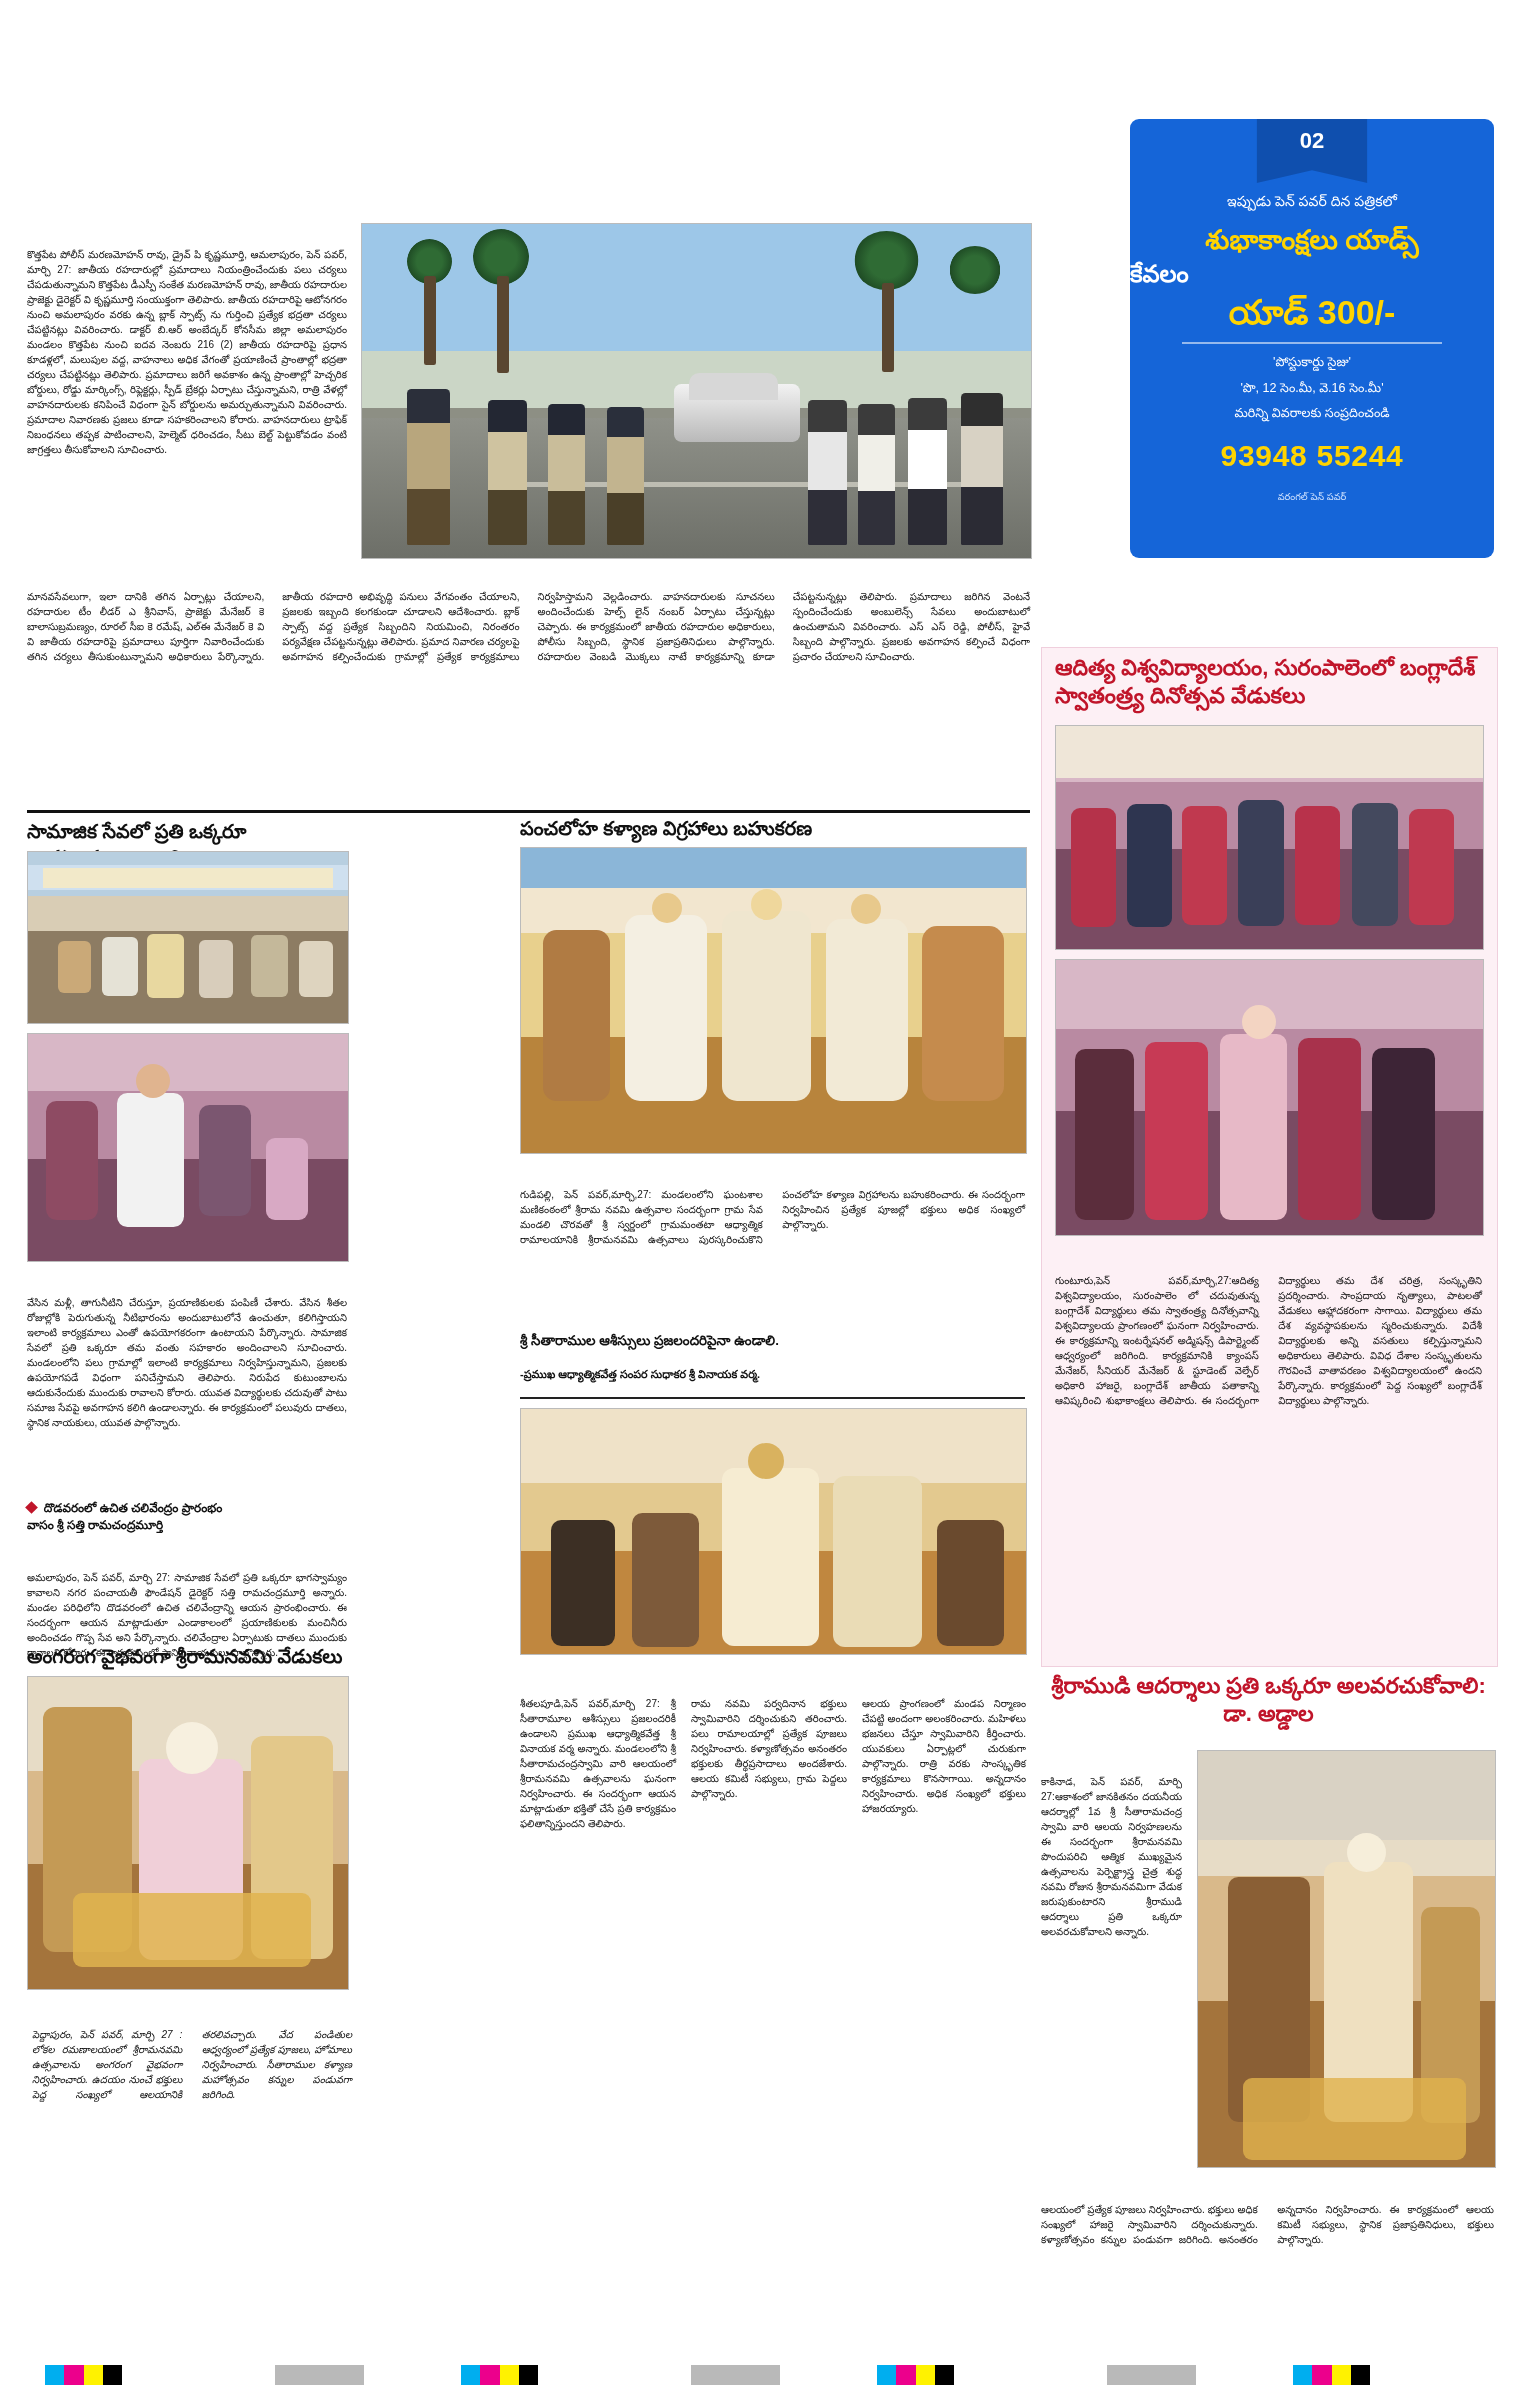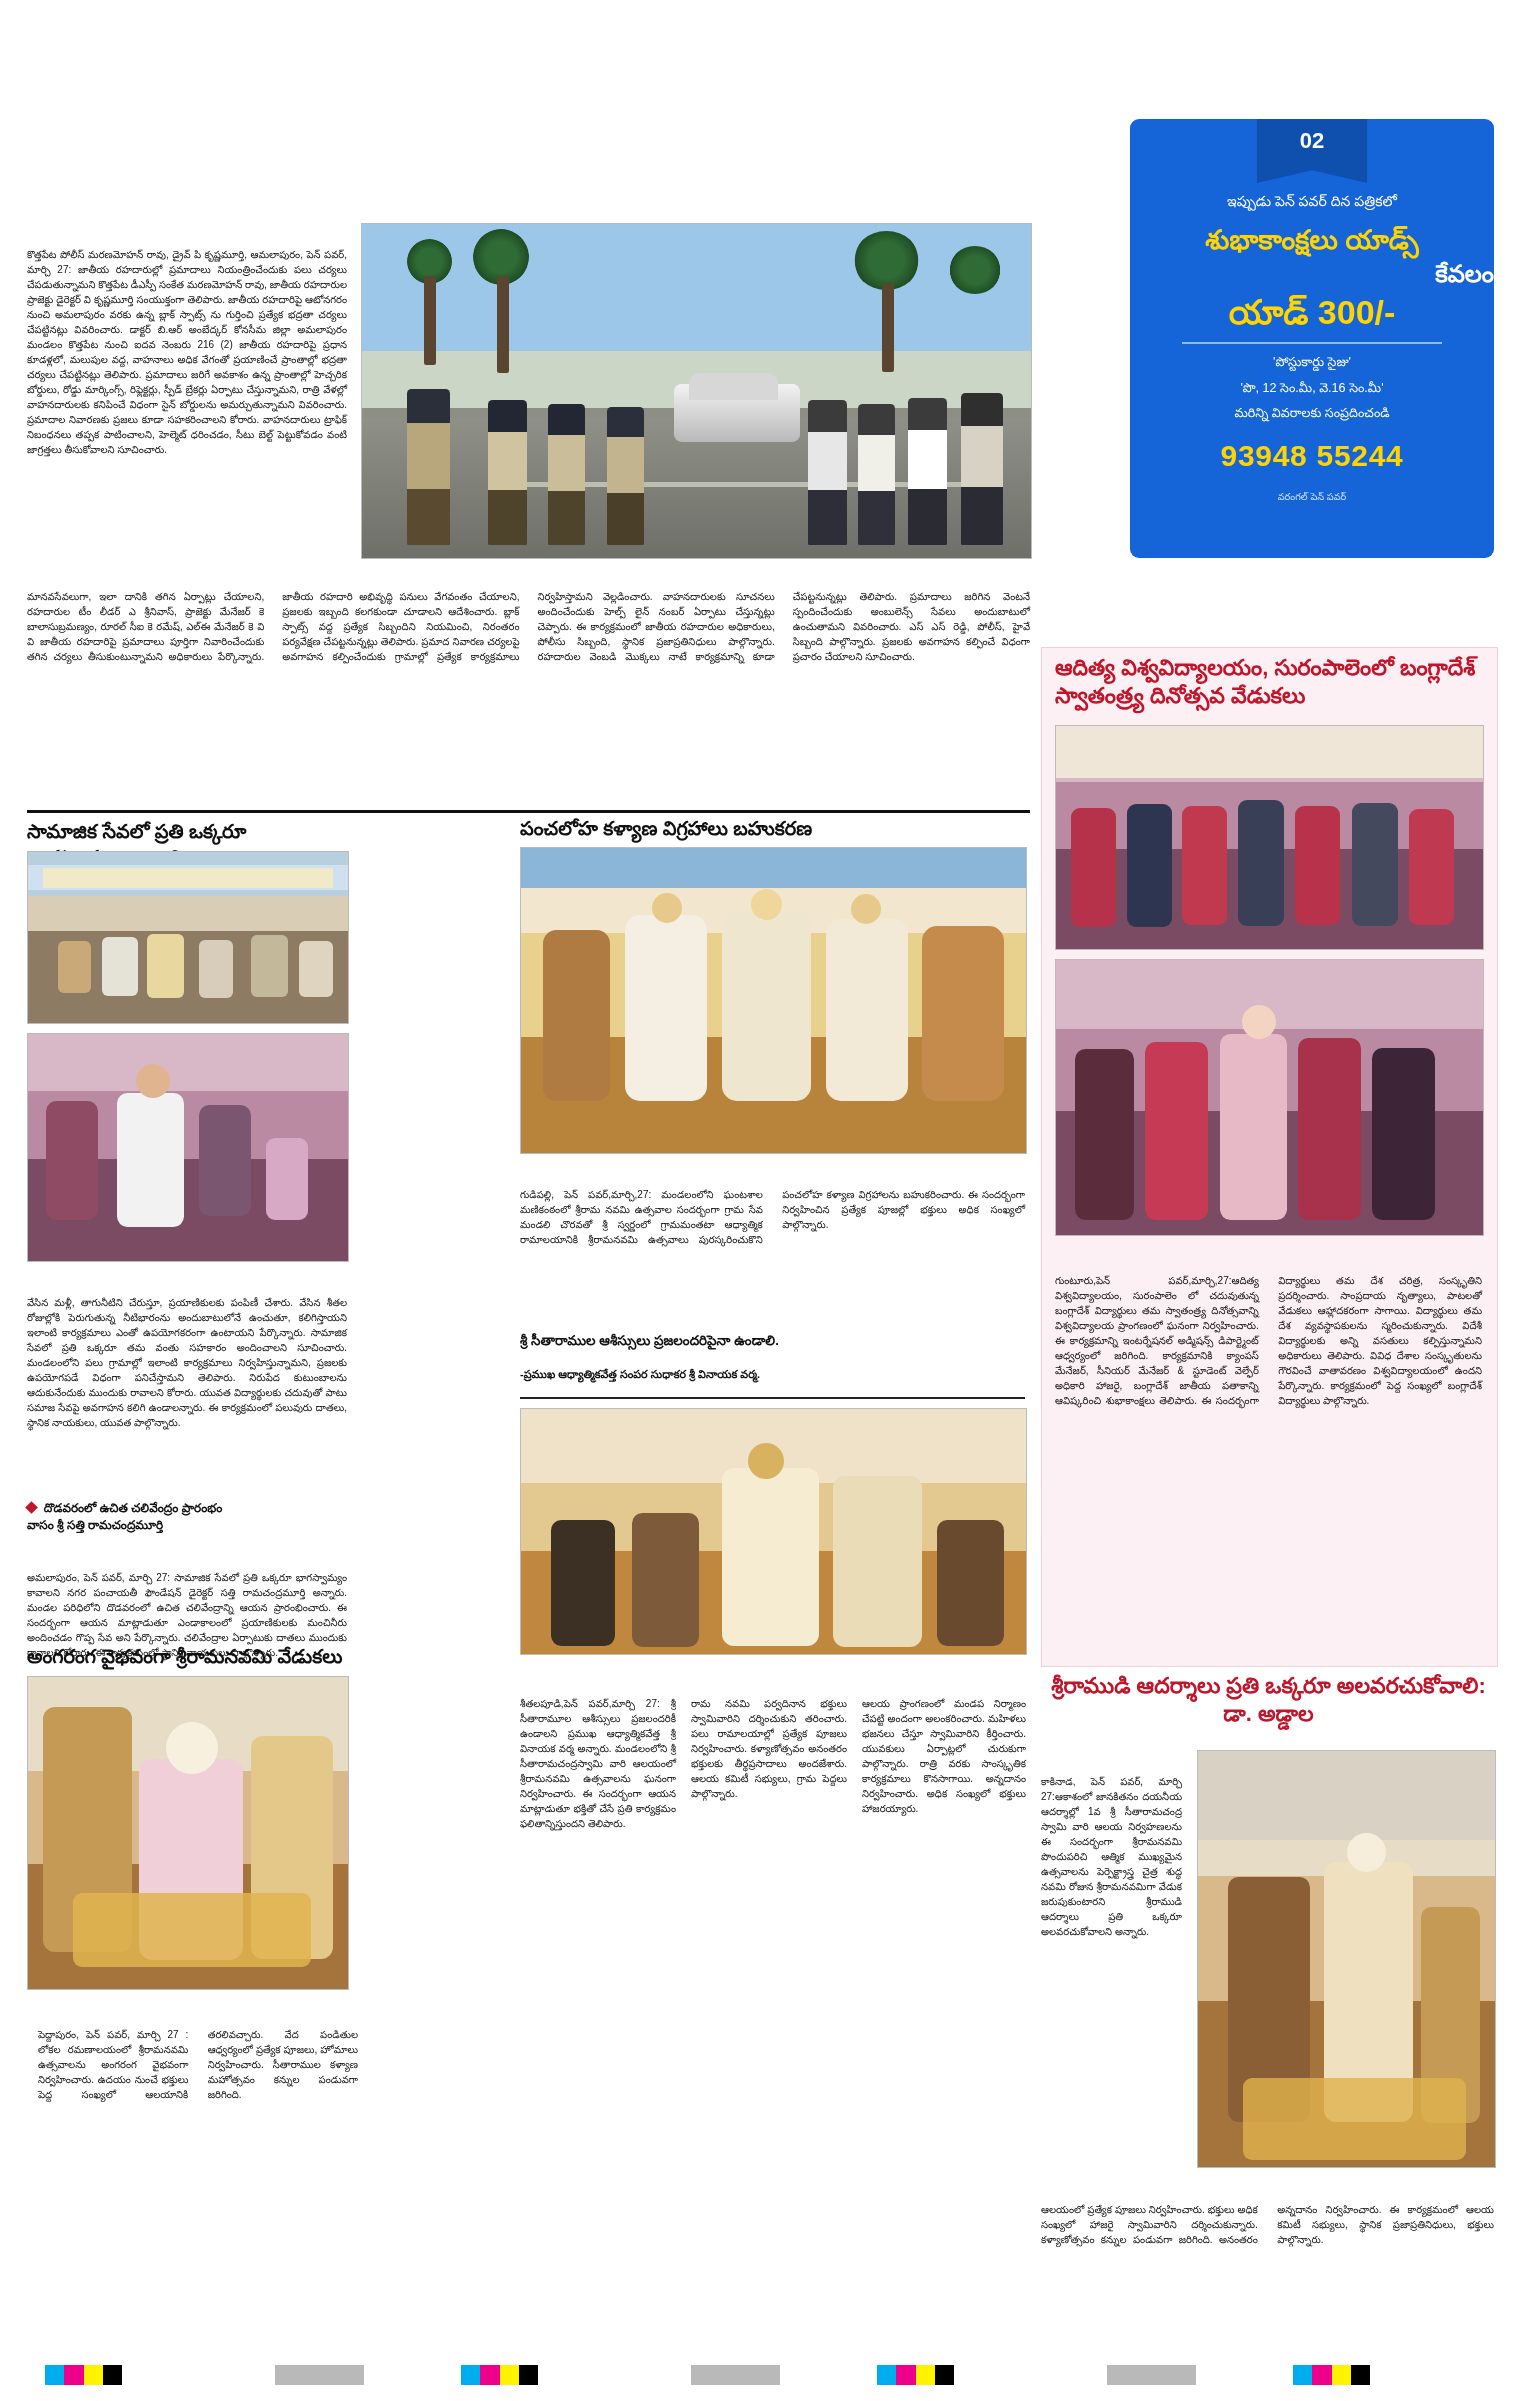--- a/index.html
+++ b/index.html
@@ -45,21 +45,21 @@
   .hr-thin{position:absolute;background:#222;height:1.5px;}
   .hr-thick{position:absolute;background:#111;height:3px;}
 
   
   .ad-box{position:absolute;left:1130px;top:119px;width:364px;height:439px;background:#1565d8;border-radius:9px;overflow:hidden;}
   .ad-ribbon{position:absolute;left:50%;transform:translateX(-50%);top:0;width:111px;height:64px;background:#0f4fae;
      clip-path:polygon(0 0,100% 0,100% 100%,50% 80%,0 100%);display:flex;align-items:flex-start;justify-content:center;}
   .ad-ribbon span{color:#fff;font-size:22px;font-weight:bold;margin-top:9px;}
   .ad-line1{position:absolute;left:0;right:0;top:74px;text-align:center;color:#fff;font-size:14px;}
   .ad-line2{position:absolute;left:0;right:0;top:106px;text-align:center;color:#ffd400;font-size:27px;font-weight:bold;}
-  .ad-line3{position:absolute;left:0;right:0;top:141px;text-align:right;color:#fff;font-size:24px;font-weight:bold;}
+  .ad-line3{position:absolute;left:0;right:0;top:141px;text-align:left;color:#fff;font-size:24px;font-weight:bold;}
   .ad-line4{position:absolute;left:0;right:0;top:174px;text-align:center;color:#ffd400;font-size:34px;font-weight:bold;}
   .ad-sep{position:absolute;left:52px;right:52px;top:223px;height:1.5px;background:rgba(255,255,255,.55);}
   .ad-small{position:absolute;left:0;right:0;text-align:center;color:#fff;font-size:12.6px;}
   .ad-phone{position:absolute;left:0;right:0;top:320px;text-align:center;color:#ffd400;font-size:30px;font-weight:bold;letter-spacing:0.7px;}
   .ad-foot{position:absolute;left:0;right:0;top:372px;text-align:center;color:#cfe2ff;font-size:9.7px;}
 
   
   .sec-h{font-size:19.3px;font-weight:bold;color:#111;}
   .sec-h-red{font-size:22px;font-weight:bold;color:#c0152a;line-height:1.25;}
 
@@ -192,21 +192,21 @@
   </div>
 
   <div class="sec-h" style="position:absolute;left:27px;top:1646px;width:320px;">అంగరంగ వైభవంగా శ్రీరామనవమి వేడుకలు</div>
   <div class="photo ph-puja" style="left:27px;top:1676px;width:320px;height:312px;">
     <div class="blob" style="left:15px;top:30px;width:89px;height:245px;background:#c49a55;border-radius:12px;"></div>
     <div class="blob" style="left:111px;top:82px;width:104px;height:201px;background:#f0cfd8;border-radius:13.4px;"></div>
     <div class="blob" style="left:223px;top:59px;width:82px;height:223px;background:#e3c88a;border-radius:12px;"></div>
     <div class="blob" style="left:138px;top:45px;width:52px;height:52px;background:#f7f0df;"></div>
     <div class="blob" style="left:45px;top:216px;width:238px;height:74px;background:#e1b44f;border-radius:9px;opacity:.85;"></div>
   </div>
-  <div class="col-text two-col" style="position:absolute;left:38px;top:2003px;width:320px;">పెద్దాపురం, పెన్ పవర్, మార్చి 27 : లోకల రమణాలయంలో శ్రీరామనవమి ఉత్సవాలను అంగరంగ వైభవంగా నిర్వహించారు. ఉదయం నుంచే భక్తులు పెద్ద సంఖ్యలో ఆలయానికి తరలివచ్చారు. వేద పండితుల ఆధ్వర్యంలో ప్రత్యేక పూజలు, హోమాలు నిర్వహించారు. సీతారాముల కళ్యాణ మహోత్సవం కన్నుల పండువగా జరిగింది.</div>
+  <div class="col-text two-col" style="position:absolute;left:32px;top:2003px;width:320px;font-style:italic;">పెద్దాపురం, పెన్ పవర్, మార్చి 27 : లోకల రమణాలయంలో శ్రీరామనవమి ఉత్సవాలను అంగరంగ వైభవంగా నిర్వహించారు. ఉదయం నుంచే భక్తులు పెద్ద సంఖ్యలో ఆలయానికి తరలివచ్చారు. వేద పండితుల ఆధ్వర్యంలో ప్రత్యేక పూజలు, హోమాలు నిర్వహించారు. సీతారాముల కళ్యాణ మహోత్సవం కన్నుల పండువగా జరిగింది.</div>
 
   <div class="col-text" style="position:absolute;left:520px;top:1672px;width:156px;">శీతలపూడి,పెన్ పవర్,మార్చి 27: శ్రీ సీతారామూల ఆశీస్సులు ప్రజలందరికీ ఉండాలని ప్రముఖ ఆధ్యాత్మికవేత్త శ్రీ వినాయక వర్మ అన్నారు. మండలంలోని శ్రీ సీతారామచంద్రస్వామి వారి ఆలయంలో శ్రీరామనవమి ఉత్సవాలను ఘనంగా నిర్వహించారు. ఈ సందర్భంగా ఆయన మాట్లాడుతూ భక్తితో చేసే ప్రతి కార్యక్రమం ఫలితాన్నిస్తుందని తెలిపారు.</div>
   <div class="col-text" style="position:absolute;left:862px;top:1672px;width:164px;">ఆలయ ప్రాంగణంలో మండప నిర్మాణం చేపట్టి అందంగా అలంకరించారు. మహిళలు భజనలు చేస్తూ స్వామివారిని కీర్తించారు. యువకులు ఏర్పాట్లలో చురుకుగా పాల్గొన్నారు. రాత్రి వరకు సాంస్కృతిక కార్యక్రమాలు కొనసాగాయి. అన్నదానం నిర్వహించారు. అధిక సంఖ్యలో భక్తులు హాజరయ్యారు.</div>
   <div class="col-text" style="position:absolute;left:691px;top:1672px;width:156px;">రామ నవమి పర్వదినాన భక్తులు స్వామివారిని దర్శించుకుని తరించారు. పలు రామాలయాల్లో ప్రత్యేక పూజలు నిర్వహించారు. కళ్యాణోత్సవం అనంతరం భక్తులకు తీర్థప్రసాదాలు అందజేశారు. ఆలయ కమిటీ సభ్యులు, గ్రామ పెద్దలు పాల్గొన్నారు.</div>
 
   <div class="pink-panel" style="left:1041px;top:647px;width:455px;height:1018px;"></div>
   <div class="sec-h-red" style="position:absolute;left:1055px;top:654px;width:427px;">ఆదిత్య విశ్వవిద్యాలయం, సురంపాలెంలో బంగ్లాదేశ్ స్వాతంత్ర్య దినోత్సవ వేడుకలు</div>
   <div class="photo ph-event" style="left:1055px;top:725px;width:427px;height:223px;">
     <div class="strip" style="left:0;top:0;width:100%;height:52px;background:#efe6d8;"></div>
     <div class="blob" style="left:15px;top:82px;width:45px;height:119px;background:#b5324a;border-radius:9px;"></div>

